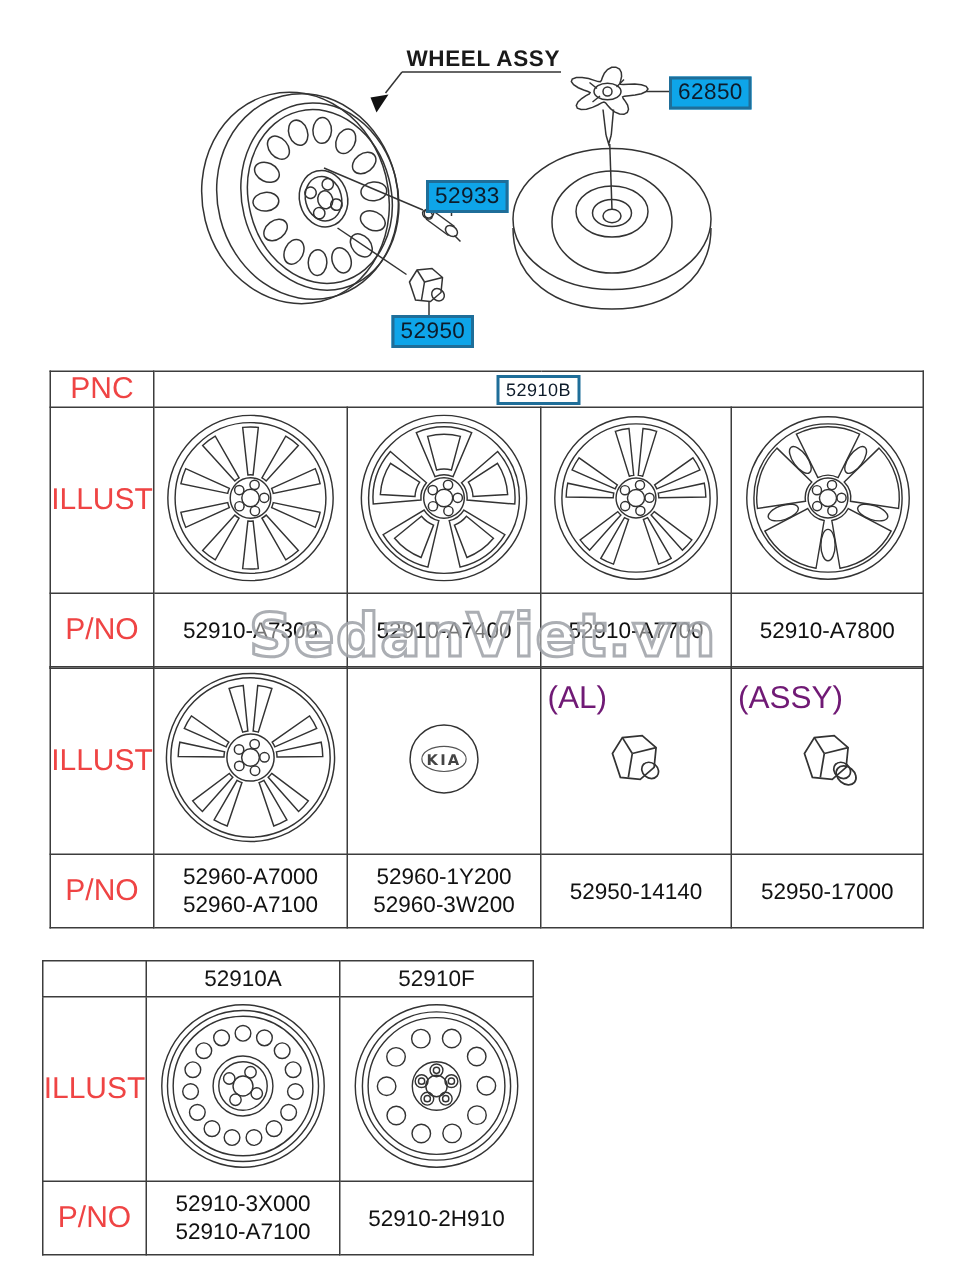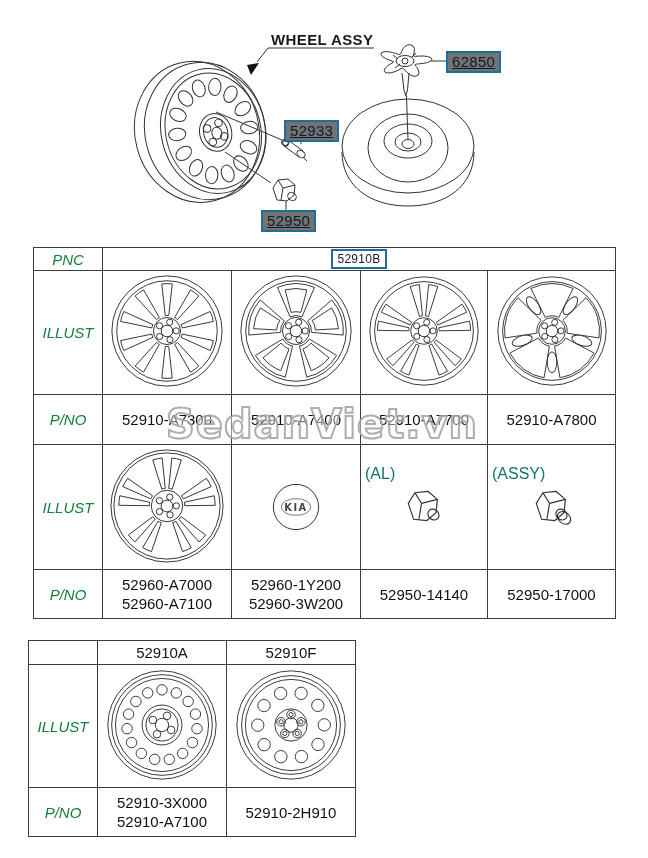--- a/index.html
+++ b/index.html
@@ -3,33 +3,33 @@
 <meta charset="utf-8">
 <style>
   html,body{margin:0;padding:0;background:#fff;}
   body{width:648px;height:858px;position:relative;font-family:"Liberation Sans",sans-serif;color:#111;}
   .canvas{position:absolute;inset:0;overflow:hidden;background:#fff;}
 
   
   .diagram{position:absolute;left:0;top:0;width:648px;height:296px;}
   .diagram svg{position:absolute;left:0;top:0;}
   .wheel-assy{position:absolute;left:271px;top:31px;font-size:15px;font-weight:bold;letter-spacing:.4px;color:#1a1a1a;}
-  .callout{position:absolute;border:2px solid #1f6e99;background:#737373;color:#0d1b2a;
-           font-size:15px;line-height:16px;padding:1px 4px;z-index:6;letter-spacing:.3px;text-decoration:underline;}
+  .callout{position:absolute;border:2px solid #1f6e99;background:#0ea5e9;color:#0d1b2a;
+           font-size:15px;line-height:16px;padding:1px 4px;z-index:6;letter-spacing:.3px;}
 
   
   table{border-collapse:collapse;position:absolute;table-layout:fixed;background:transparent;z-index:2;}
   td{border:1px solid #3c3c3c;padding:0;text-align:center;vertical-align:middle;font-size:15px;overflow:hidden;}
-  td.rl{font-size:15px;color:#15803d;font-style:italic;}
+  td.rl{font-size:20px;color:#ef4444;}
   td.illust{position:relative;}
   .pno{white-space:pre-line;line-height:19px;display:inline-block;}
   .pnc-box{display:inline-block;border:2px solid #1f6e99;background:#fff;color:#0d1b2a;
            font-size:12px;line-height:16px;padding:0 4px;position:relative;z-index:4;letter-spacing:.3px;}
   .plain-head{font-size:15px;color:#141414;}
-  .variant{position:absolute;top:20px;left:4px;font-size:16px;color:#0f766e;z-index:3;}
+  .variant{position:absolute;top:9px;left:4px;font-size:21px;color:#701a75;z-index:3;}
 
   
   .watermark{position:absolute;left:166px;top:401px;z-index:5;pointer-events:none;
              font-family:"DejaVu Sans",sans-serif;font-weight:bold;font-size:40px;letter-spacing:1px;
              color:rgba(255,255,255,.42);-webkit-text-stroke:2px rgba(156,160,166,.85);}
 </style>
 </head>
 <body>
 
 <div class="canvas">

